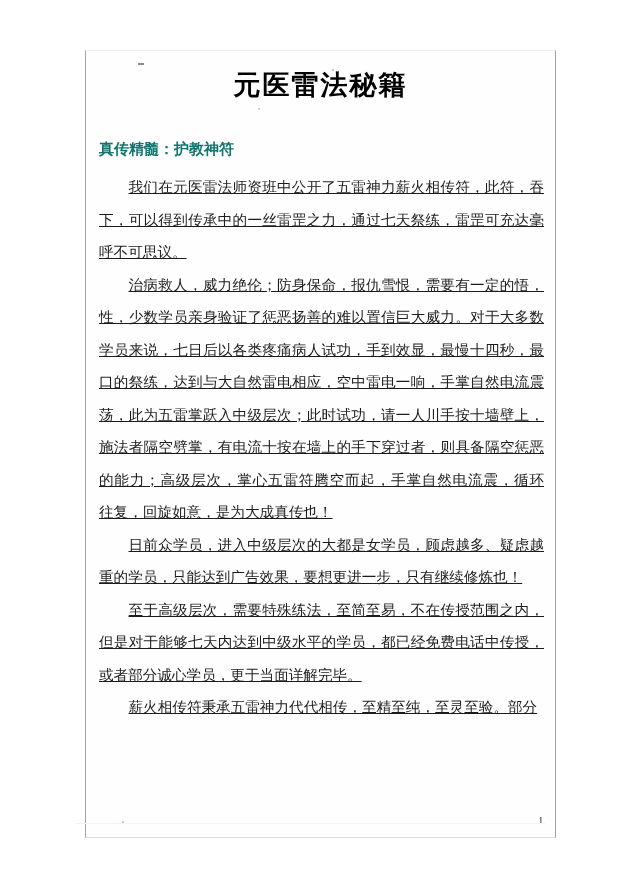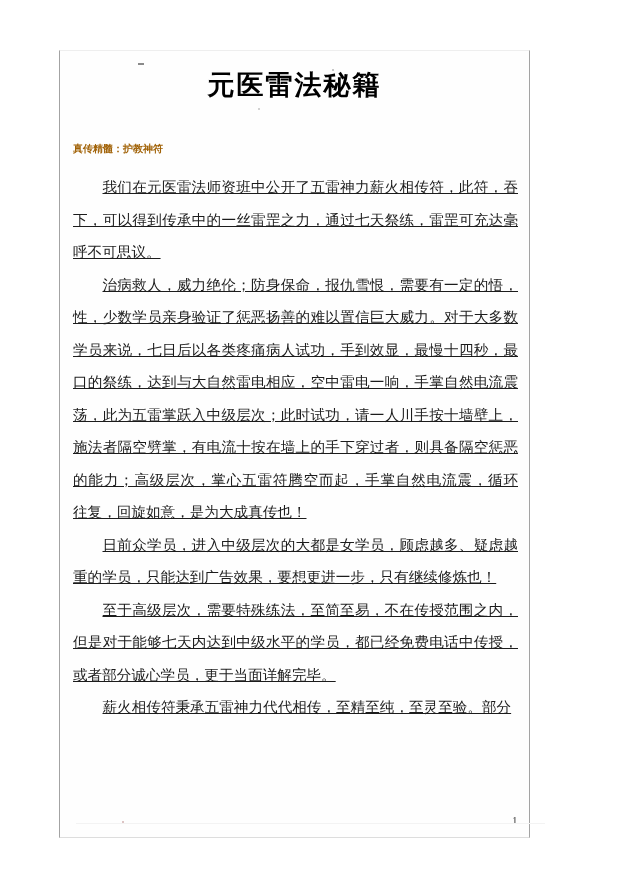--- a/index.html
+++ b/index.html
@@ -10,21 +10,21 @@
     overflow: hidden;
   }
   .canvas {
     position: relative;
     width: 624px; height: 888px;
     background: #ffffff;
   }
   
   .page {
     position: absolute;
-    left: 59px; top: 50px;
+    left: 85px; top: 50px;
     width: 471px; height: 788px;
     background: #fefefe;
     border-left: 1px solid #a3a3a3;
     border-right: 1px solid #a3a3a3;
     border-top: 1px solid #eeeeee;
     border-bottom: 1px solid #dddddd;
   }
   .doc-title {
     position: absolute;
     left: 0; top: 16px;
@@ -33,23 +33,23 @@
     font-size: 27px;
     font-weight: bold;
     color: #000000;
     letter-spacing: 2px;
     line-height: 36px;
   }
   .section-header {
     position: absolute;
     left: 13px; top: 88px;
     width: 445px;
-    font-size: 10px;
+    font-size: 15px;
     font-weight: bold;
-    color: #a16207;
+    color: #0f766e;
     line-height: 20px;
   }
   .body-text {
     position: absolute;
     left: 13px; top: 120px;
     width: 445px;
     color: #1c1c1c;
   }
   .line {
     height: 32.5px;

